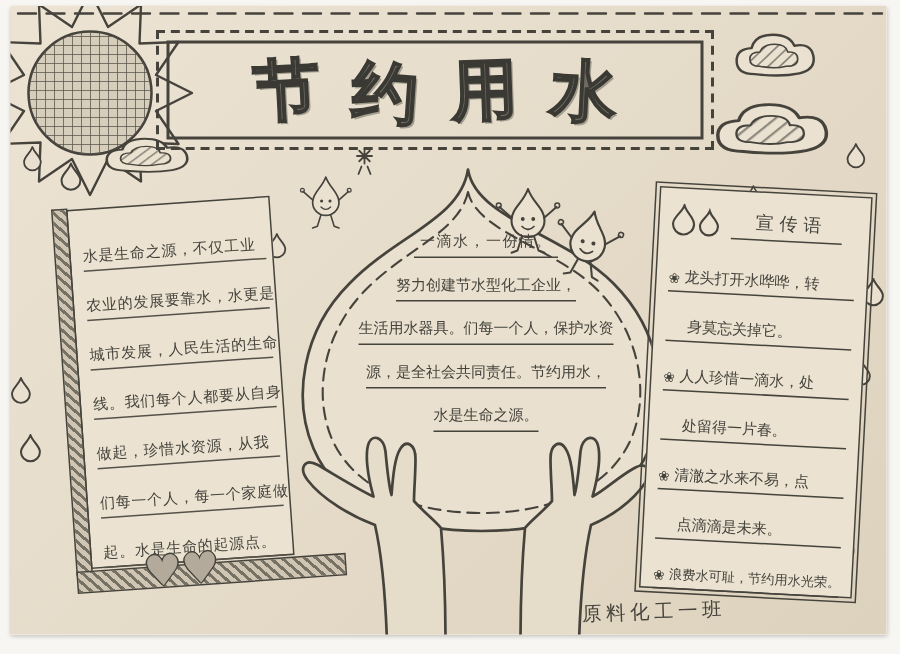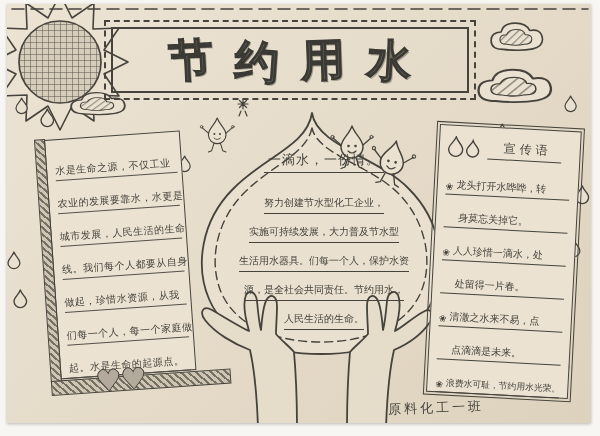--- a/index.html
+++ b/index.html
@@ -31,22 +31,22 @@
   .panel-left::after{content:'';position:absolute;left:-11px;bottom:-17px;height:13px;
       width:calc(100% + 44px);
       background:repeating-linear-gradient(45deg,#767165 0 2px,#cfc5b2 2px 5px);
       border:1.2px solid #45433c;}
   .lp-line{height:30px;display:flex;align-items:flex-end;border-bottom:1.2px solid #55514a;
       font-size:10px;letter-spacing:.5px;padding-bottom:2px;white-space:nowrap;}
   .hearts{position:absolute;left:34px;bottom:-22px;z-index:3;font-size:28px;color:#b3aa9b;
       text-shadow:-1px 0 #45433c,1px 0 #45433c,0 -1px #45433c,0 1px #45433c;}
   
   .center-text{position:absolute;left:226px;top:149px;width:196px;z-index:2;text-align:center;}
-  .cd-caption{display:inline-block;font-size:13px;letter-spacing:1px;border-bottom:1.2px solid #45433c;
-      padding:0 4px 3px;margin-bottom:23px;}
+  .cd-caption{display:inline-block;font-size:10px;letter-spacing:1px;border-bottom:1.2px solid #45433c;
+      padding:0 4px 3px;margin-bottom:11px;}
   .cd-line{display:block;width:max-content;max-width:100%;margin:0 auto 11px;font-size:10px;
       border-bottom:1.1px solid #45433c;padding-bottom:3px;white-space:nowrap;}
   
   .panel-right{position:absolute;left:440px;top:124px;width:142px;height:268px;z-index:2;
       background:#ebe2d1;border:1.7px solid #45433c;outline:1.3px solid #45433c;outline-offset:2px;
       transform:rotate(3deg);transform-origin:top left;padding:6px 8px 0;box-sizing:border-box;}
   .rp-header{display:flex;align-items:flex-end;gap:6px;margin-bottom:4px;height:26px;}
   .rp-header .hdr{font-size:12px;letter-spacing:4px;border-bottom:1.2px solid #45433c;
       padding:0 10px 2px 16px;}
   .rp-row{display:flex;align-items:flex-end;gap:3px;border-bottom:1.1px solid #45433c;
@@ -149,24 +149,23 @@
     <div class="lp-line">线。我们每个人都要从自身</div>
     <div class="lp-line">做起，珍惜水资源，从我</div>
     <div class="lp-line">们每一个人，每一个家庭做</div>
     <div class="lp-line">起。水是生命的起源点。</div>
     <span class="hearts">♥♥</span>
   </div>
 
   <div class="center-text">
     <span class="cd-caption">一滴水，一份情。</span>
     <span class="cd-line">努力创建节水型化工企业，</span>
-    <span class="cd-line">实施可持续发展，大力普及节水型</span>
     <span class="cd-line">生活用水器具。们每一个人，保护水资</span>
     <span class="cd-line">源，是全社会共同责任。节约用水，</span>
-    <span class="cd-line">人民生活的生命。</span>
+    <span class="cd-line">水是生命之源。</span>
   </div>
 
   <div class="panel-right">
     <div class="rp-header">
       <svg width="34" height="22" viewBox="0 0 34 22">
         <path d="M8,1 C9.5,6 15,9 15,13.5 A7,7 0 1,1 1,13.5 C1,9 6.5,6 8,1 Z" fill="none" stroke="#45433c" stroke-width="1.4"></path>
         <path d="M25,4 C26.3,8 31,10.5 31,14.2 A6,6 0 1,1 19,14.2 C19,10.5 23.7,8 25,4 Z" fill="none" stroke="#45433c" stroke-width="1.4"></path>
       </svg>
       <span class="hdr">宣传语</span>
     </div>

